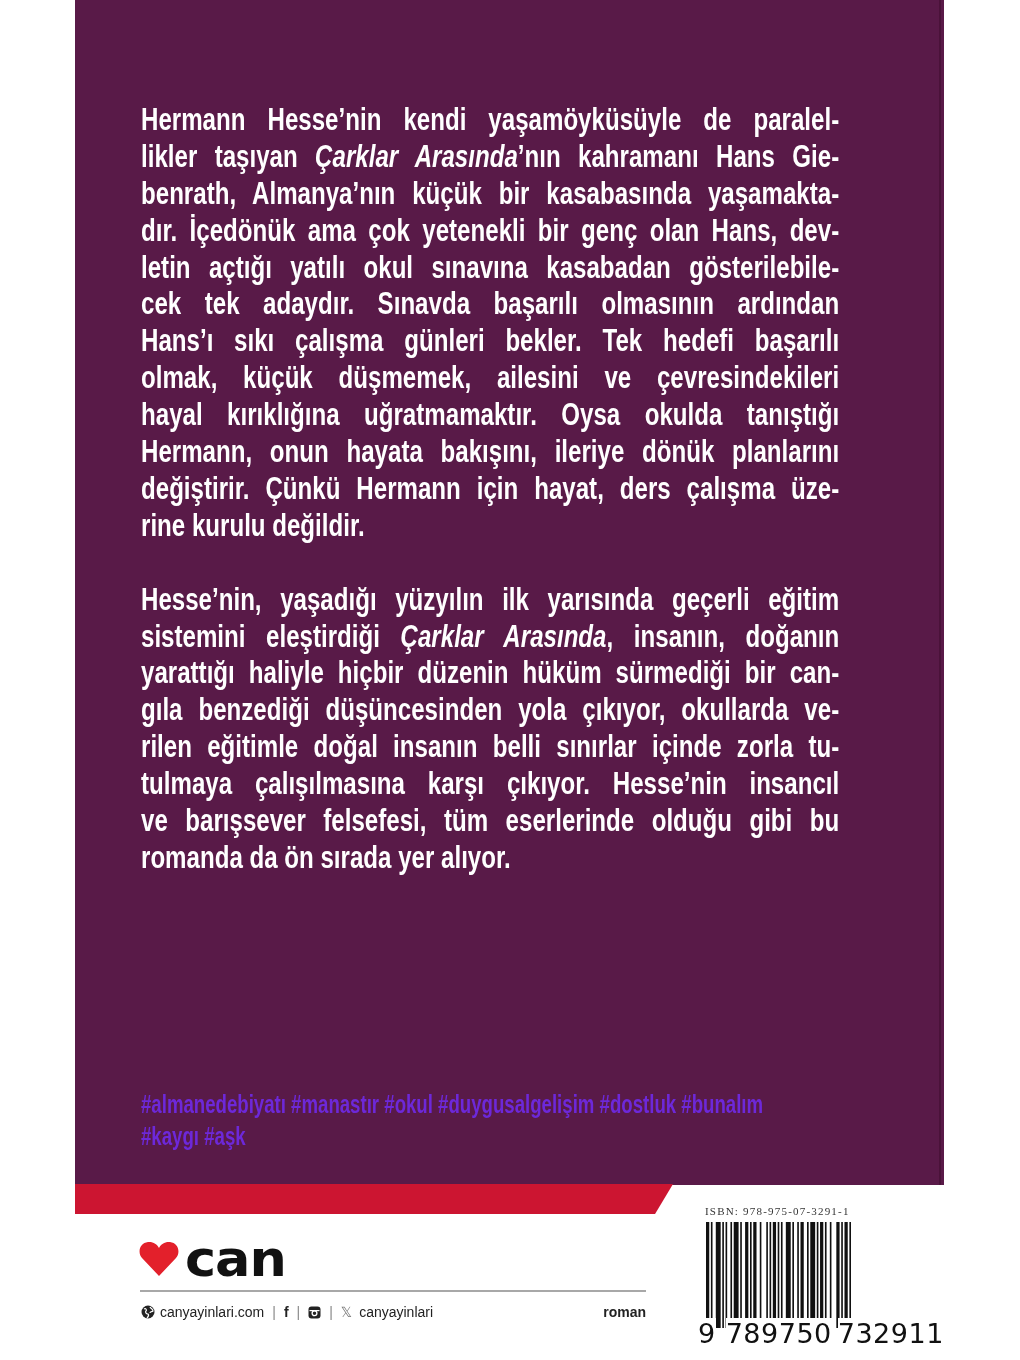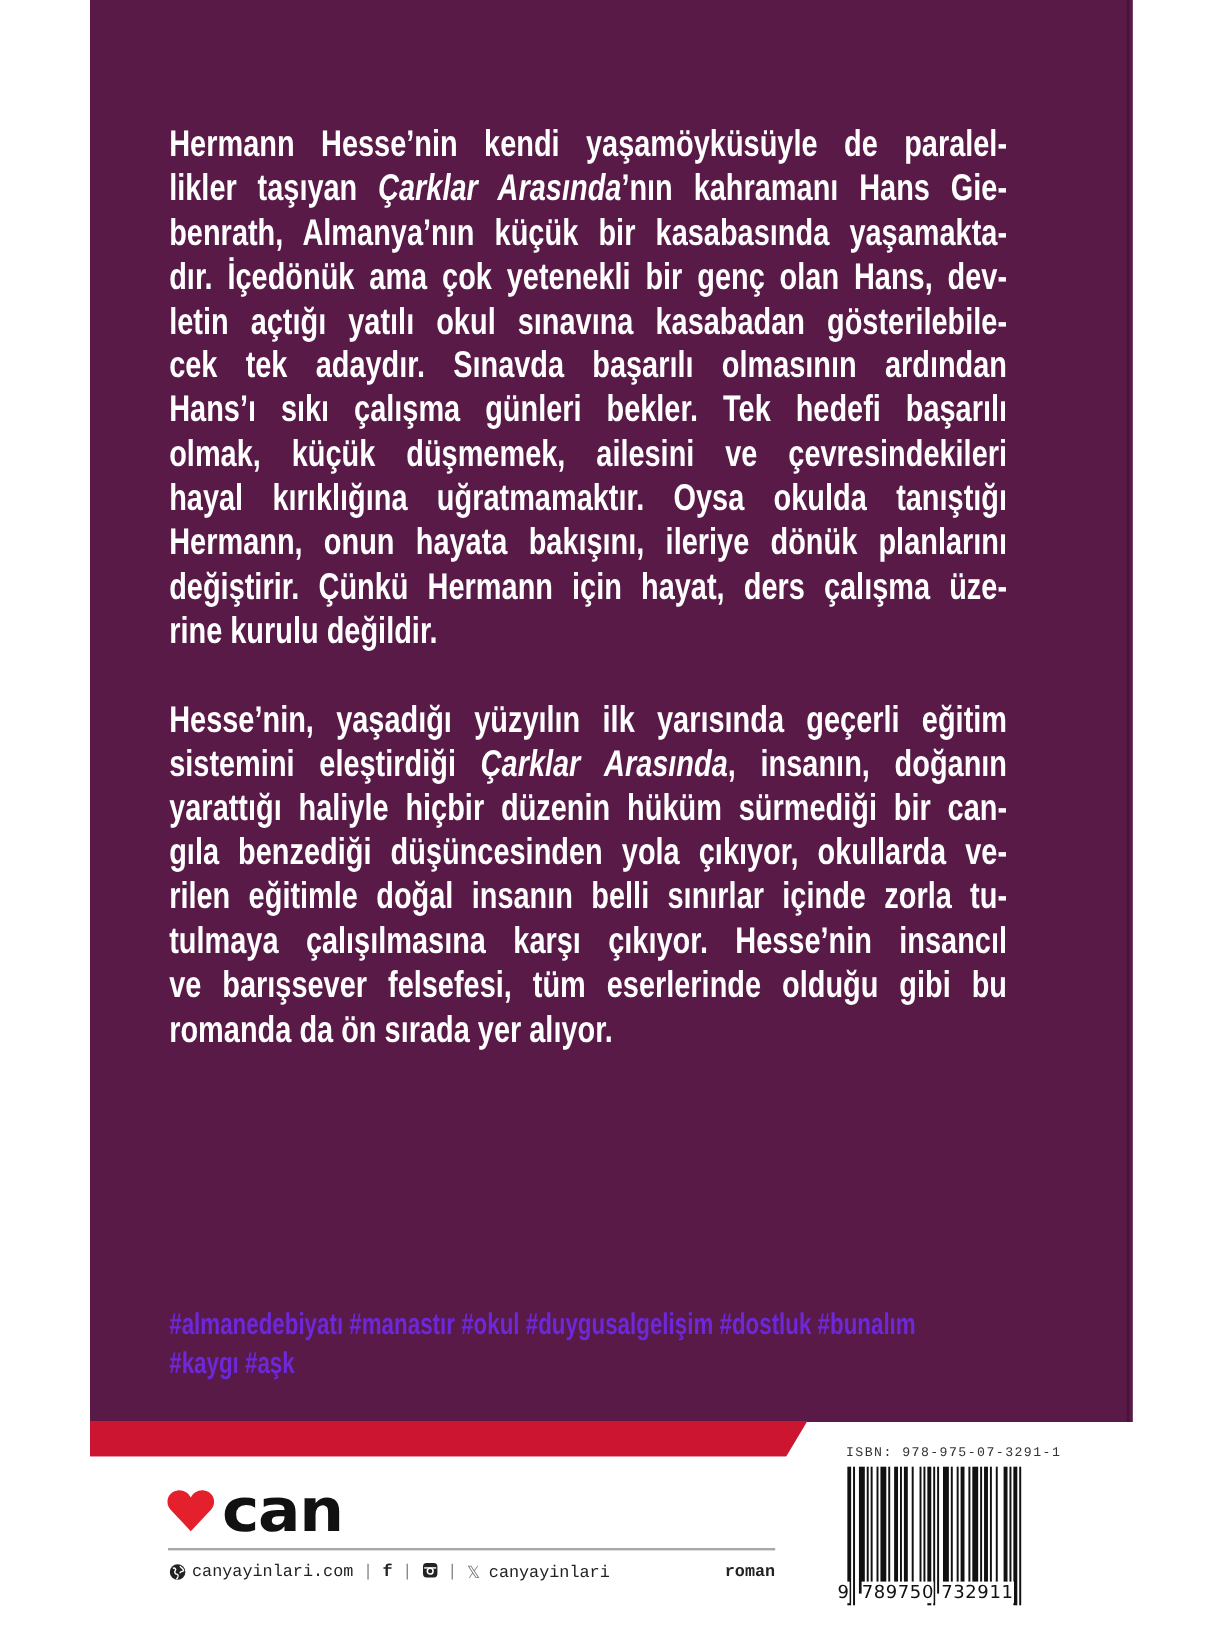--- a/index.html
+++ b/index.html
@@ -117,24 +117,24 @@
       height: 2px;
       background: #a8a8a8;
     }
     .footer {
       position: absolute;
       left: 141px;
       top: 1302px;
       width: 505px;
       height: 20px;
       display: flex;
-      align-items: flex-start;
+      align-items: center;
       font-size: 14px;
       color: #222222;
-      font-family: Liberation Mono, monospace;
+      font-family: Liberation Sans, sans-serif;
     }
     .footer .item {
       display: flex;
       align-items: center;
     }
     .footer .pipe {
       color: #888888;
       margin: 0 8px;
     }
     .footer .globe {
@@ -158,39 +158,39 @@
     .footer .genre {
       margin-left: auto;
       font-weight: bold;
       font-size: 14px;
       padding-left: 36px;
     }
     .isbn-label {
       position: absolute;
       left: 705px;
       top: 1205px;
-      font-family: Liberation Mono, monospace;
+      font-family: Liberation Serif, serif;
       font-size: 11px;
       color: #333333;
       letter-spacing: 1.2px;
       white-space: nowrap;
     }
     .barcode {
       position: absolute;
       left: 706px;
       top: 1222px;
       width: 170px;
       height: 116px;
     }
     .barcode-digits {
       position: absolute;
       left: 698px;
       top: 1318px;
       font-family: "DejaVu Sans", sans-serif;
-      font-size: 15px;
+      font-size: 27px;
       color: #111111;
       white-space: nowrap;
       letter-spacing: 0.5px;
       background: transparent;
     }
     .barcode-digits span {
       background: #ffffff;
     }
   </style>
 </head>

